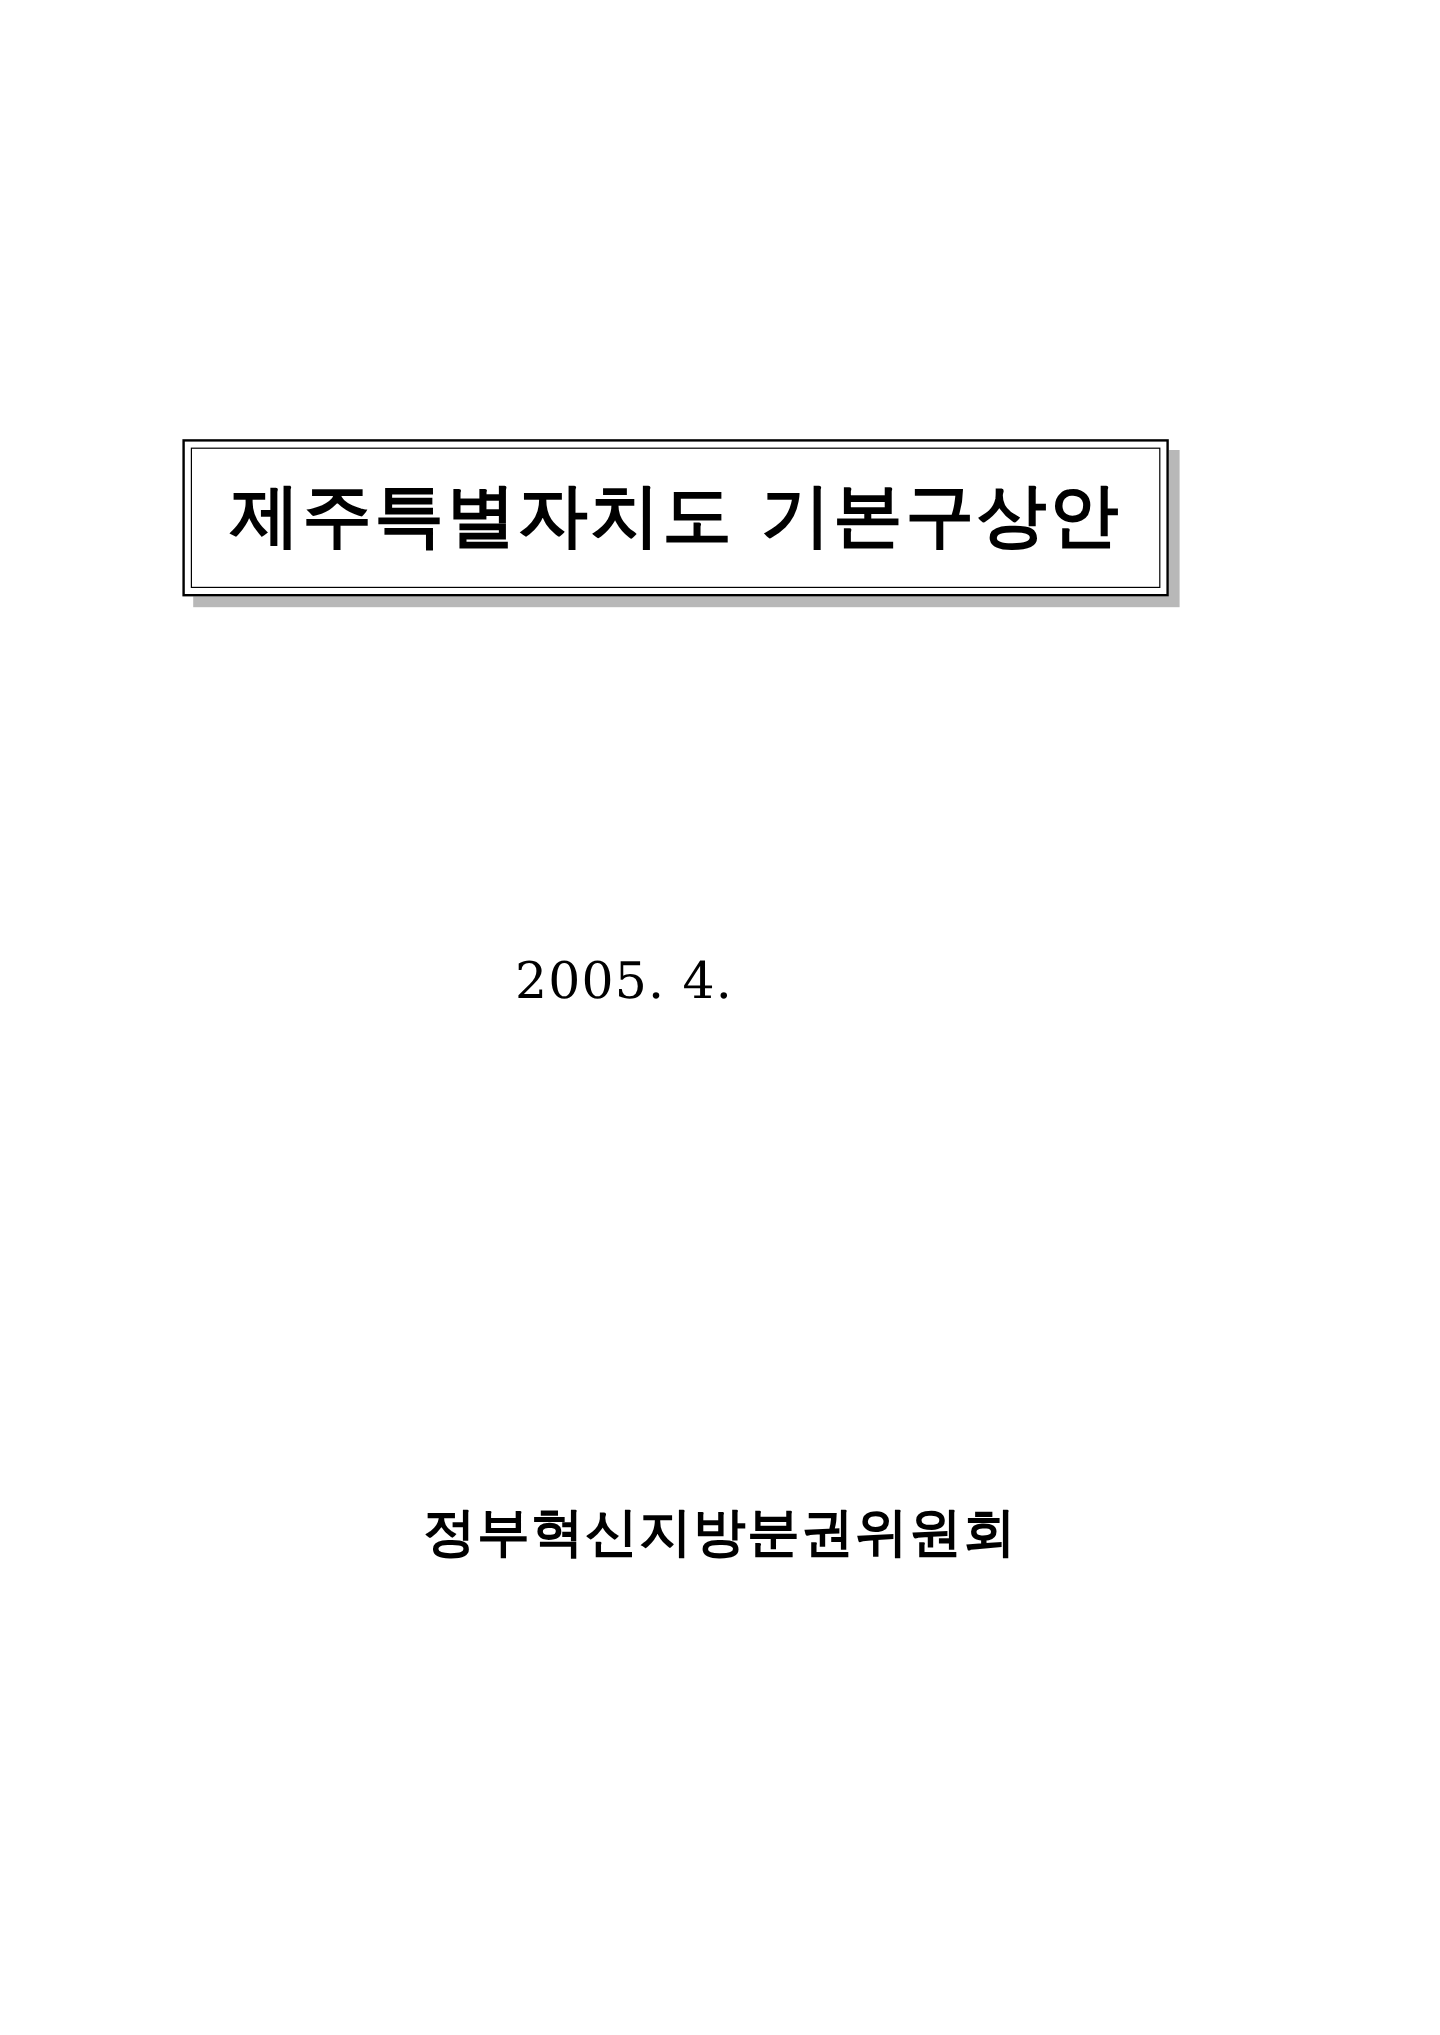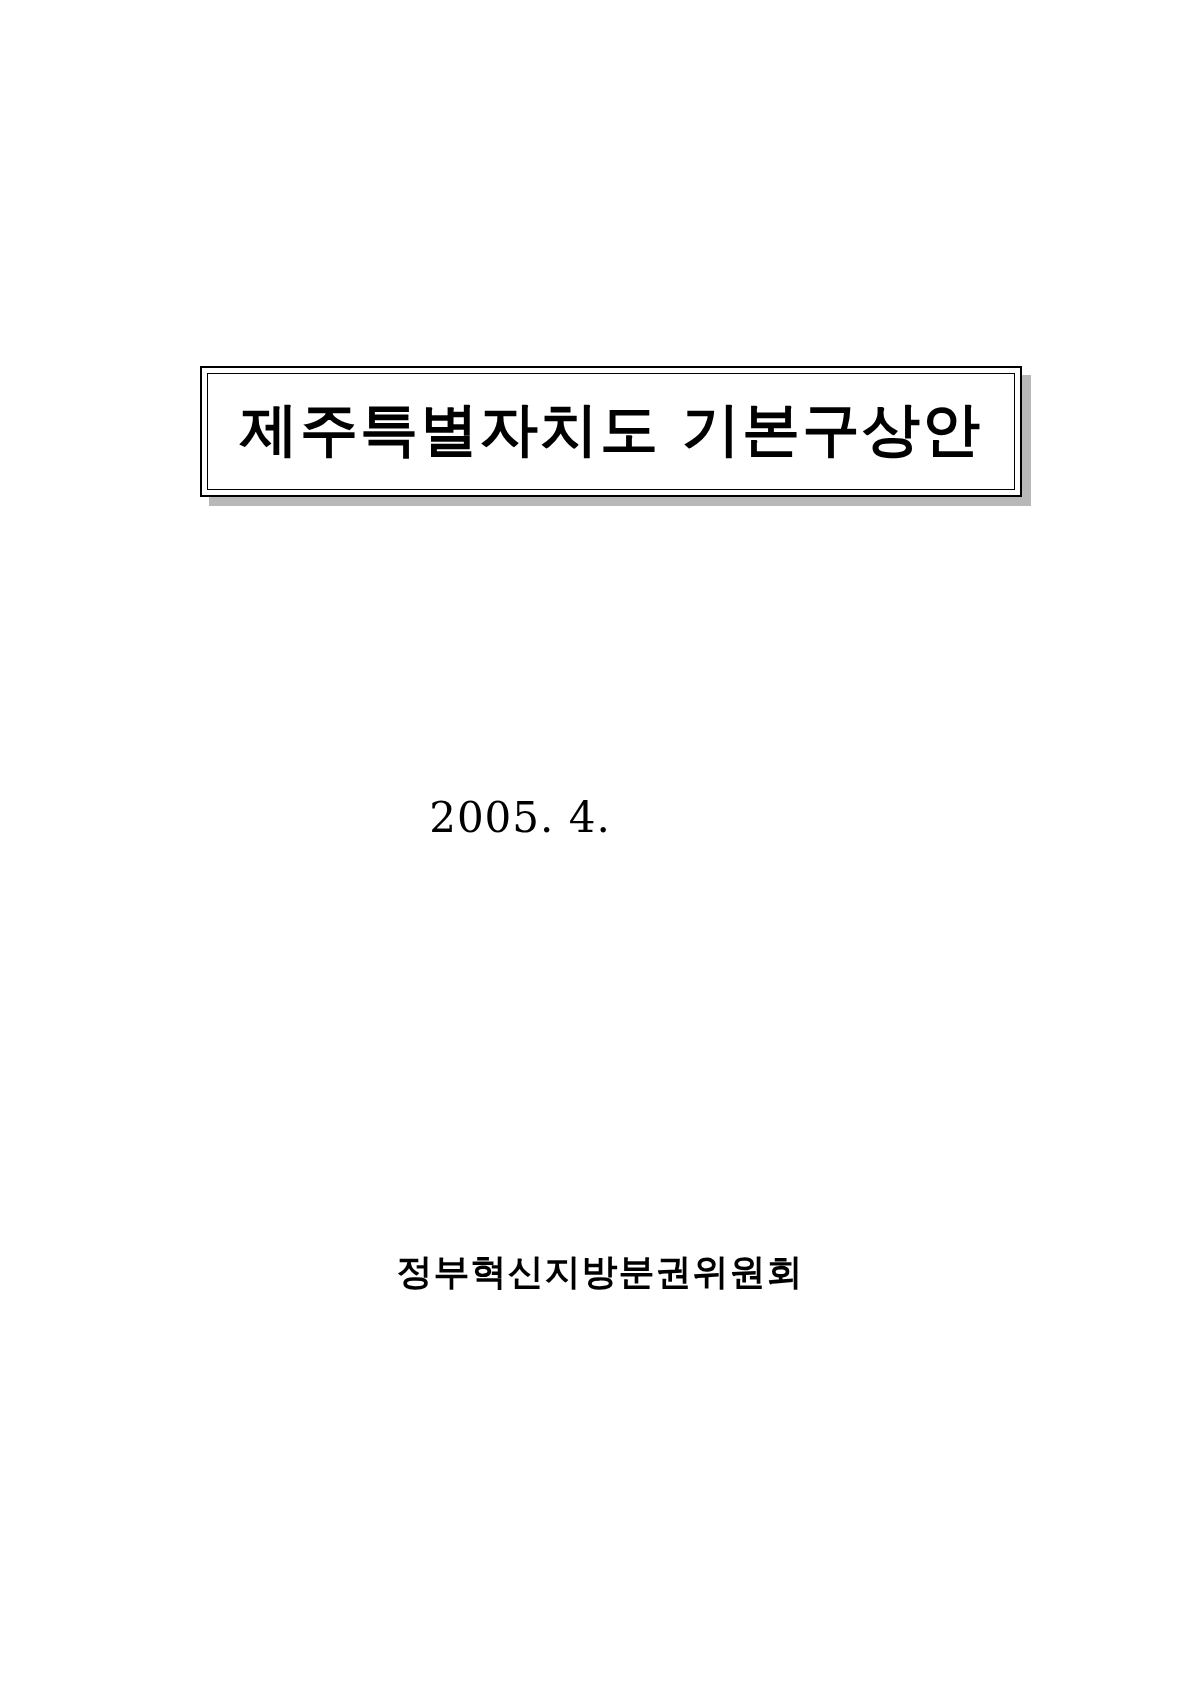--- a/index.html
+++ b/index.html
@@ -25,21 +25,20 @@
     height: 1696px;
     background: #ffffff;
   }
 
   
   .title-shadow-wrap {
     position: absolute;
     left: 152px;
     top: 366px;
     width: 822px;
-    margin-left: 48px;
   }
 
   .title-outer {
     position: relative;
     border: 2px solid #000000;
     background: #ffffff;
     padding: 5px;
     box-shadow: 9px 9px 0 0 #b8b8b8;
   }
 
@@ -71,21 +70,21 @@
     letter-spacing: 1px;
   }
 
   
   .doc-org {
     position: absolute;
     left: 0;
     top: 1248px;
     width: 1200px;
     text-align: center;
-    font-size: 36px;
+    font-size: 44px;
     font-weight: 700;
     font-family: "DejaVu Serif", "Liberation Serif", serif;
     letter-spacing: 1px;
   }
 </style>
 </head>
 <body>
 
 <div class="page">
 

